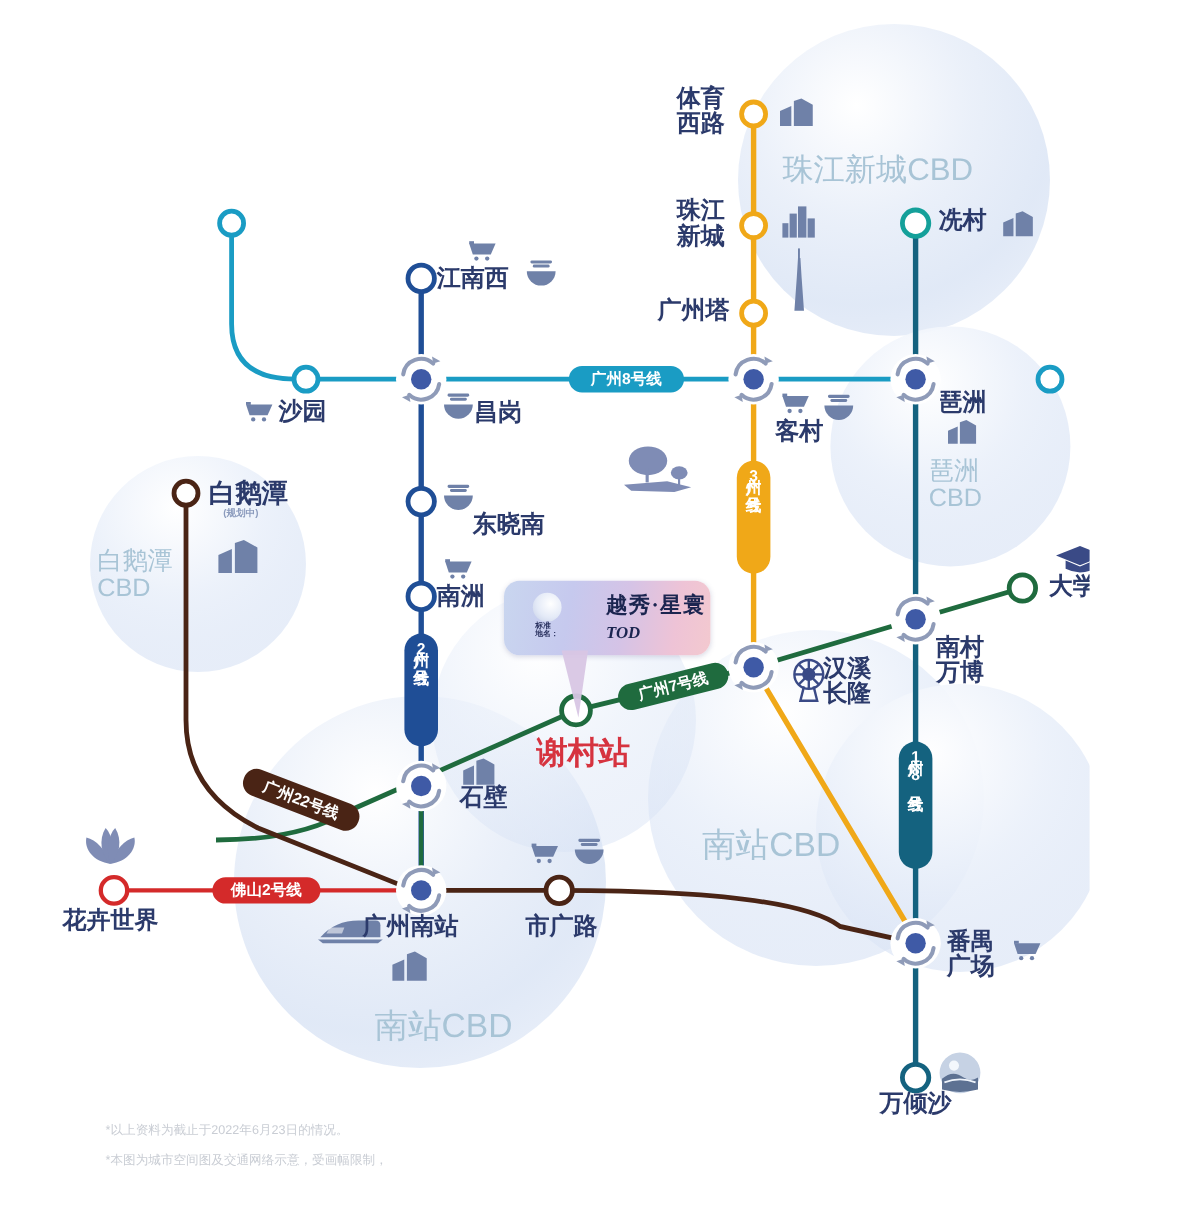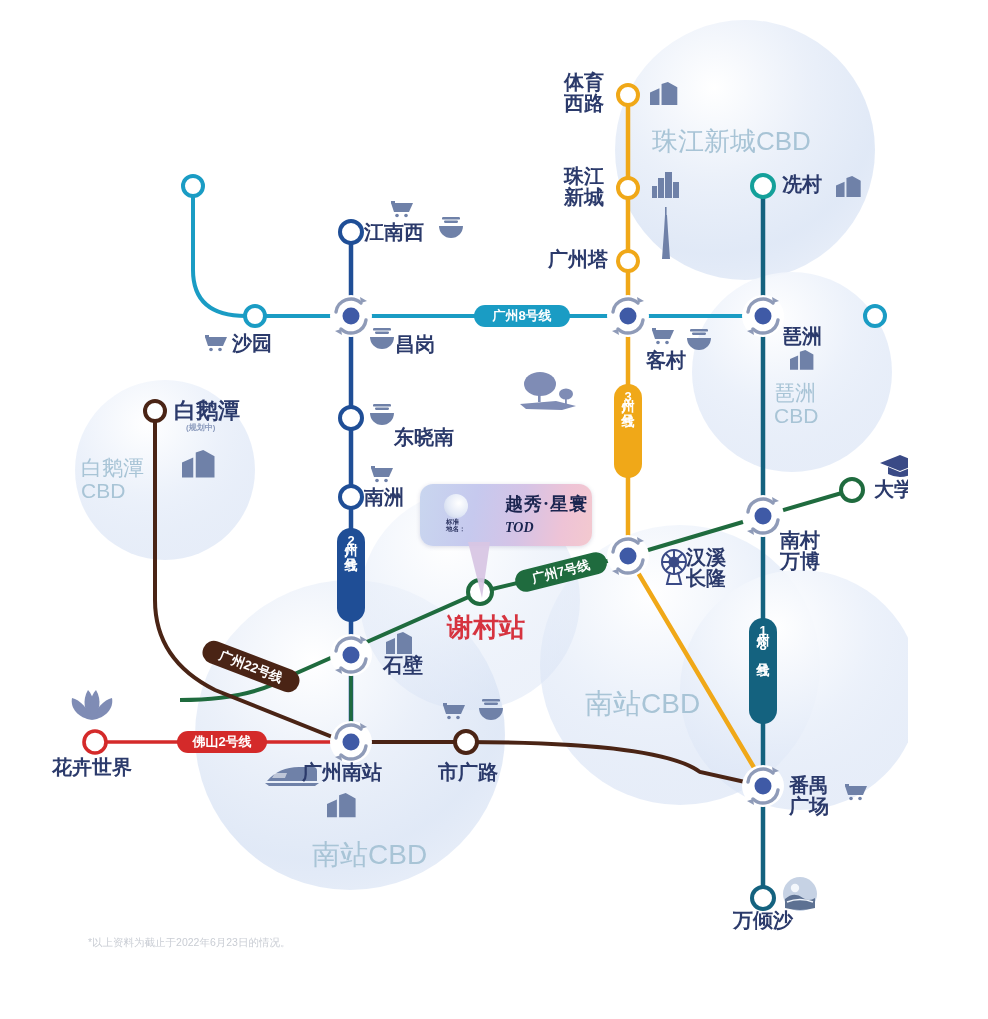--- a/index.html
+++ b/index.html
@@ -399,14 +399,15 @@
   <div class="pre">
     <div>标准</div>
     <div>地名：</div>
   </div>
 </div>
 <svg style="position:absolute;left:460px;top:540px;width:40px;height:62px;">
   <path d="M8,2 L30,2 L22,58 Z" fill="#d8c6e4" opacity="0.95"></path>
 </svg>
 
 <div class="foot" style="left:88px;top:933px;">*以上资料为截止于2022年6月23日的情况。</div>
+<div class="foot" style="left:88px;top:958px;">*本图为城市空间图及交通网络示意，受画幅限制，</div>
 
 </div>
 
 </body></html>

